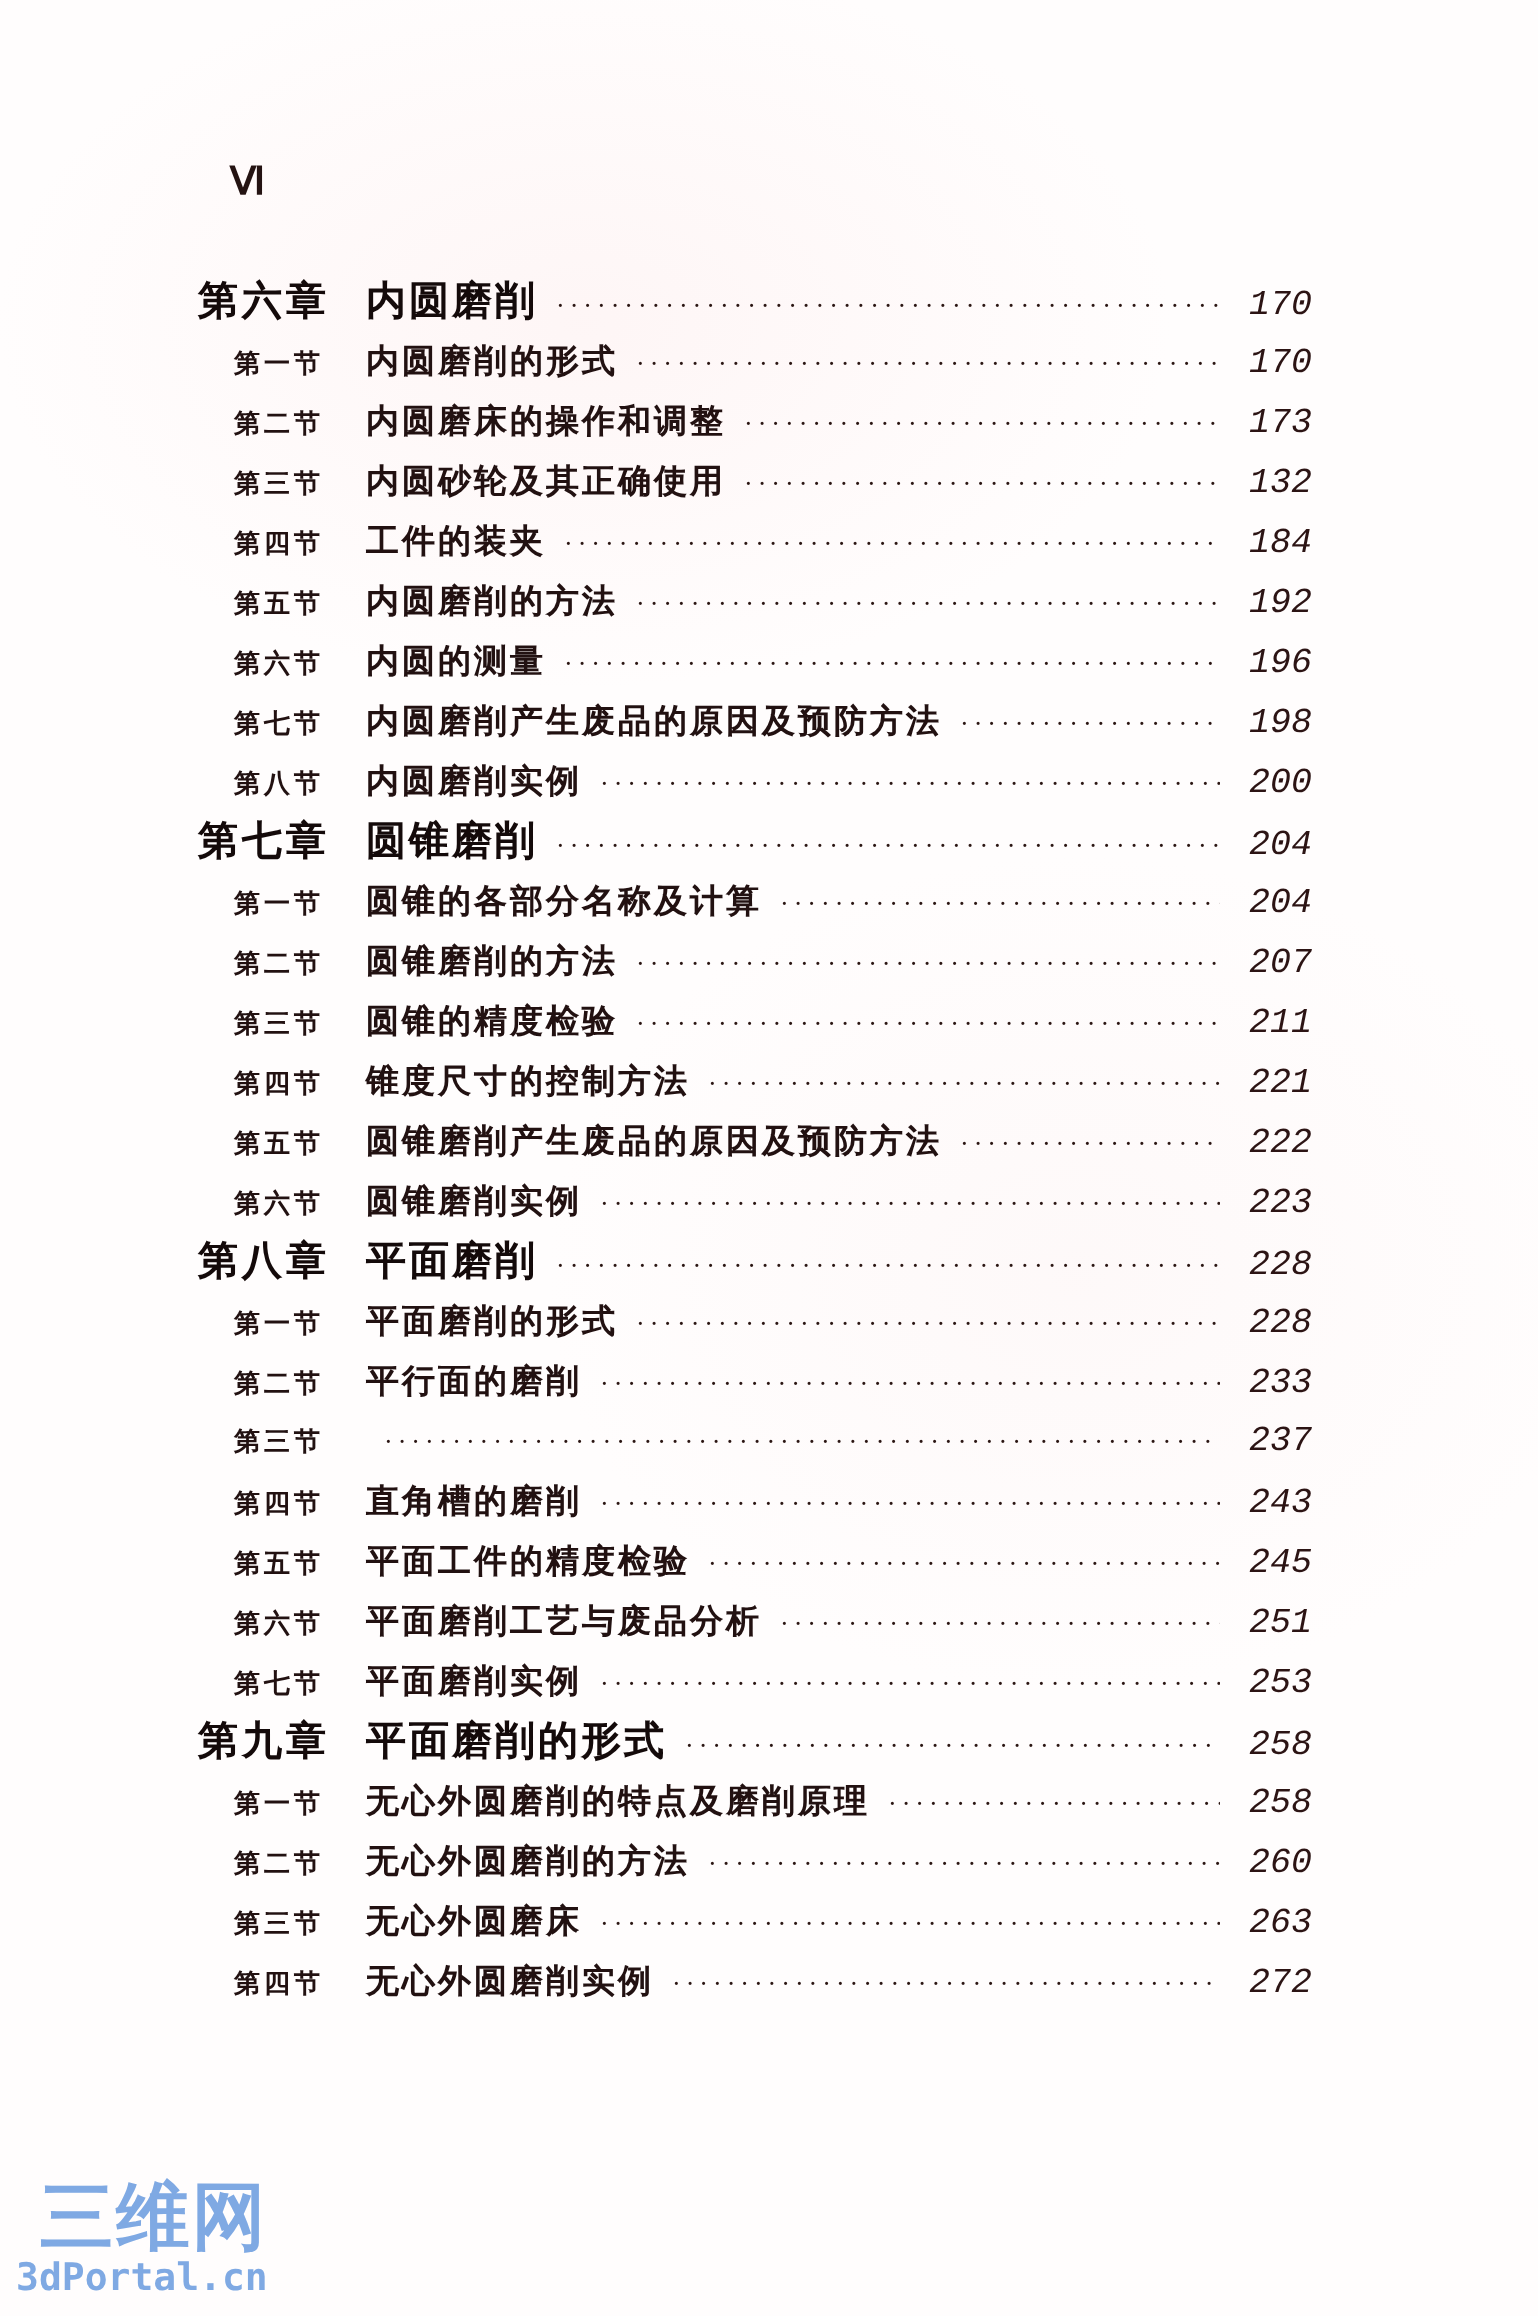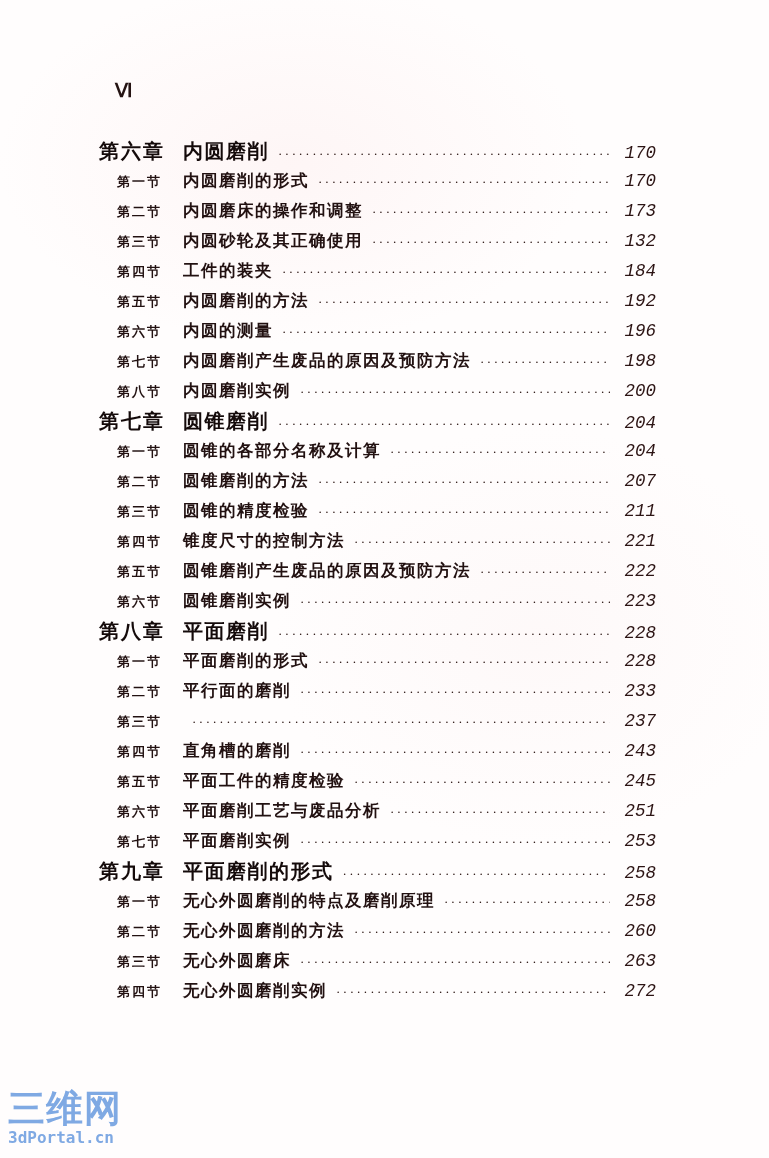--- a/index.html
+++ b/index.html
@@ -92,21 +92,21 @@
   }
   .wm-cn {
     font-family: "DejaVu Sans", sans-serif;
     font-size: 37px;
     font-weight: 800;
     letter-spacing: 1px;
     text-align: right;
   }
   .wm-en {
     font-family: "DejaVu Sans Mono", monospace;
-    font-size: 16px;
+    font-size: 19px;
     font-weight: bold;
     margin-top: 3px;
     letter-spacing: 0px;
   }
 </style>
 </head>
 <body>
 
 <div class="page">
 

